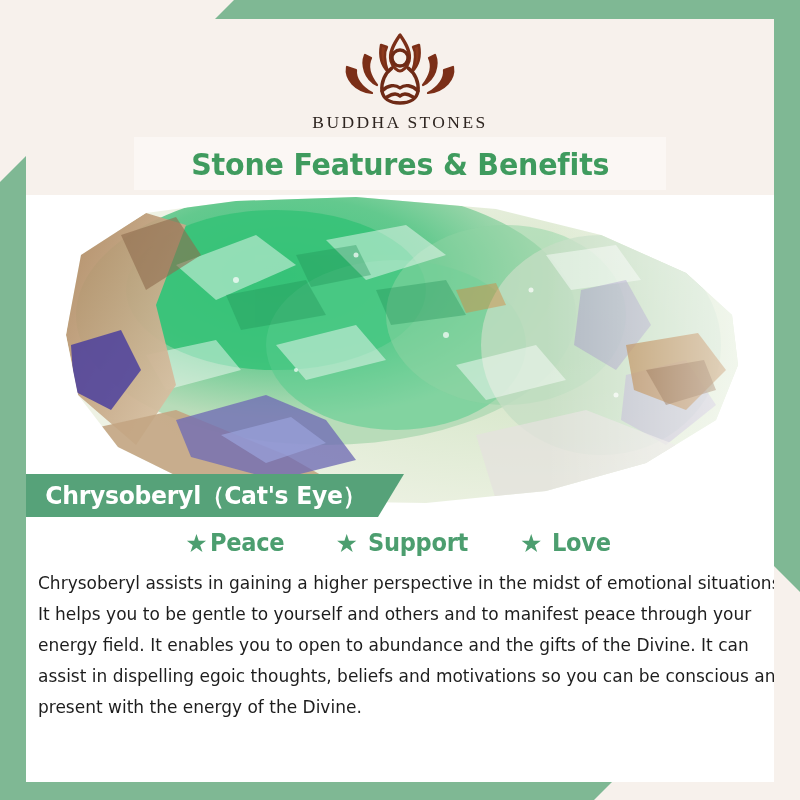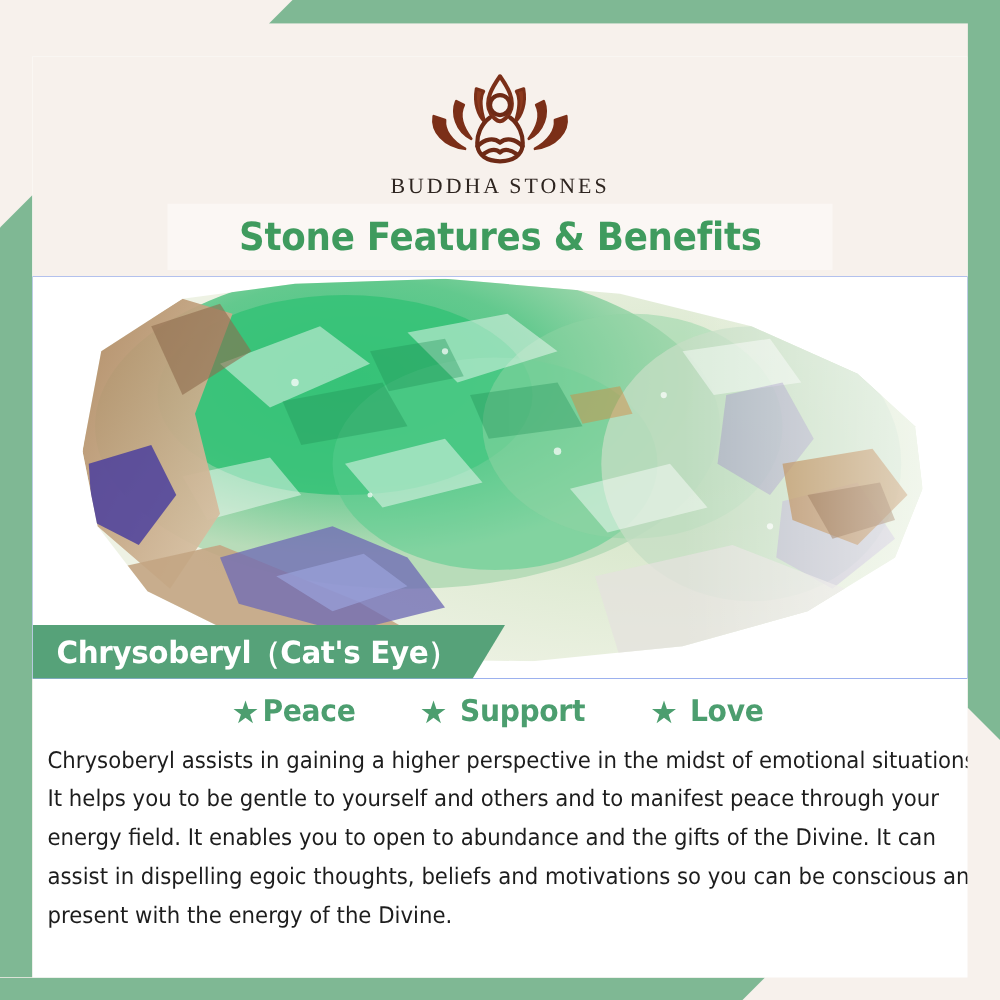--- a/index.html
+++ b/index.html
@@ -64,21 +64,20 @@
   
   .card {
     position: absolute;
     top: 19px;
     left: 26px;
     right: 26px;
     bottom: 18px;
     background: #ffffff;
     z-index: 1;
     overflow: hidden;
-    margin-top: 26px;
   }
 
   
   .header {
     position: absolute;
     top: 0;
     left: 0;
     right: 0;
     height: 176px;
     background: #f7f1ec;
@@ -129,21 +128,21 @@
     white-space: nowrap;
   }
 
   
   .photo {
     position: absolute;
     top: 176px;
     left: 0;
     right: 0;
     height: 322px;
-    background: #1d4ed8;
+    background: #c4b5fd;
     overflow: hidden;
   }
   .photo svg { display: block; width: 100%; height: 100%; }
 
   
   .name-banner {
     position: absolute;
     left: 0;
     bottom: 0;
     width: 378px;

